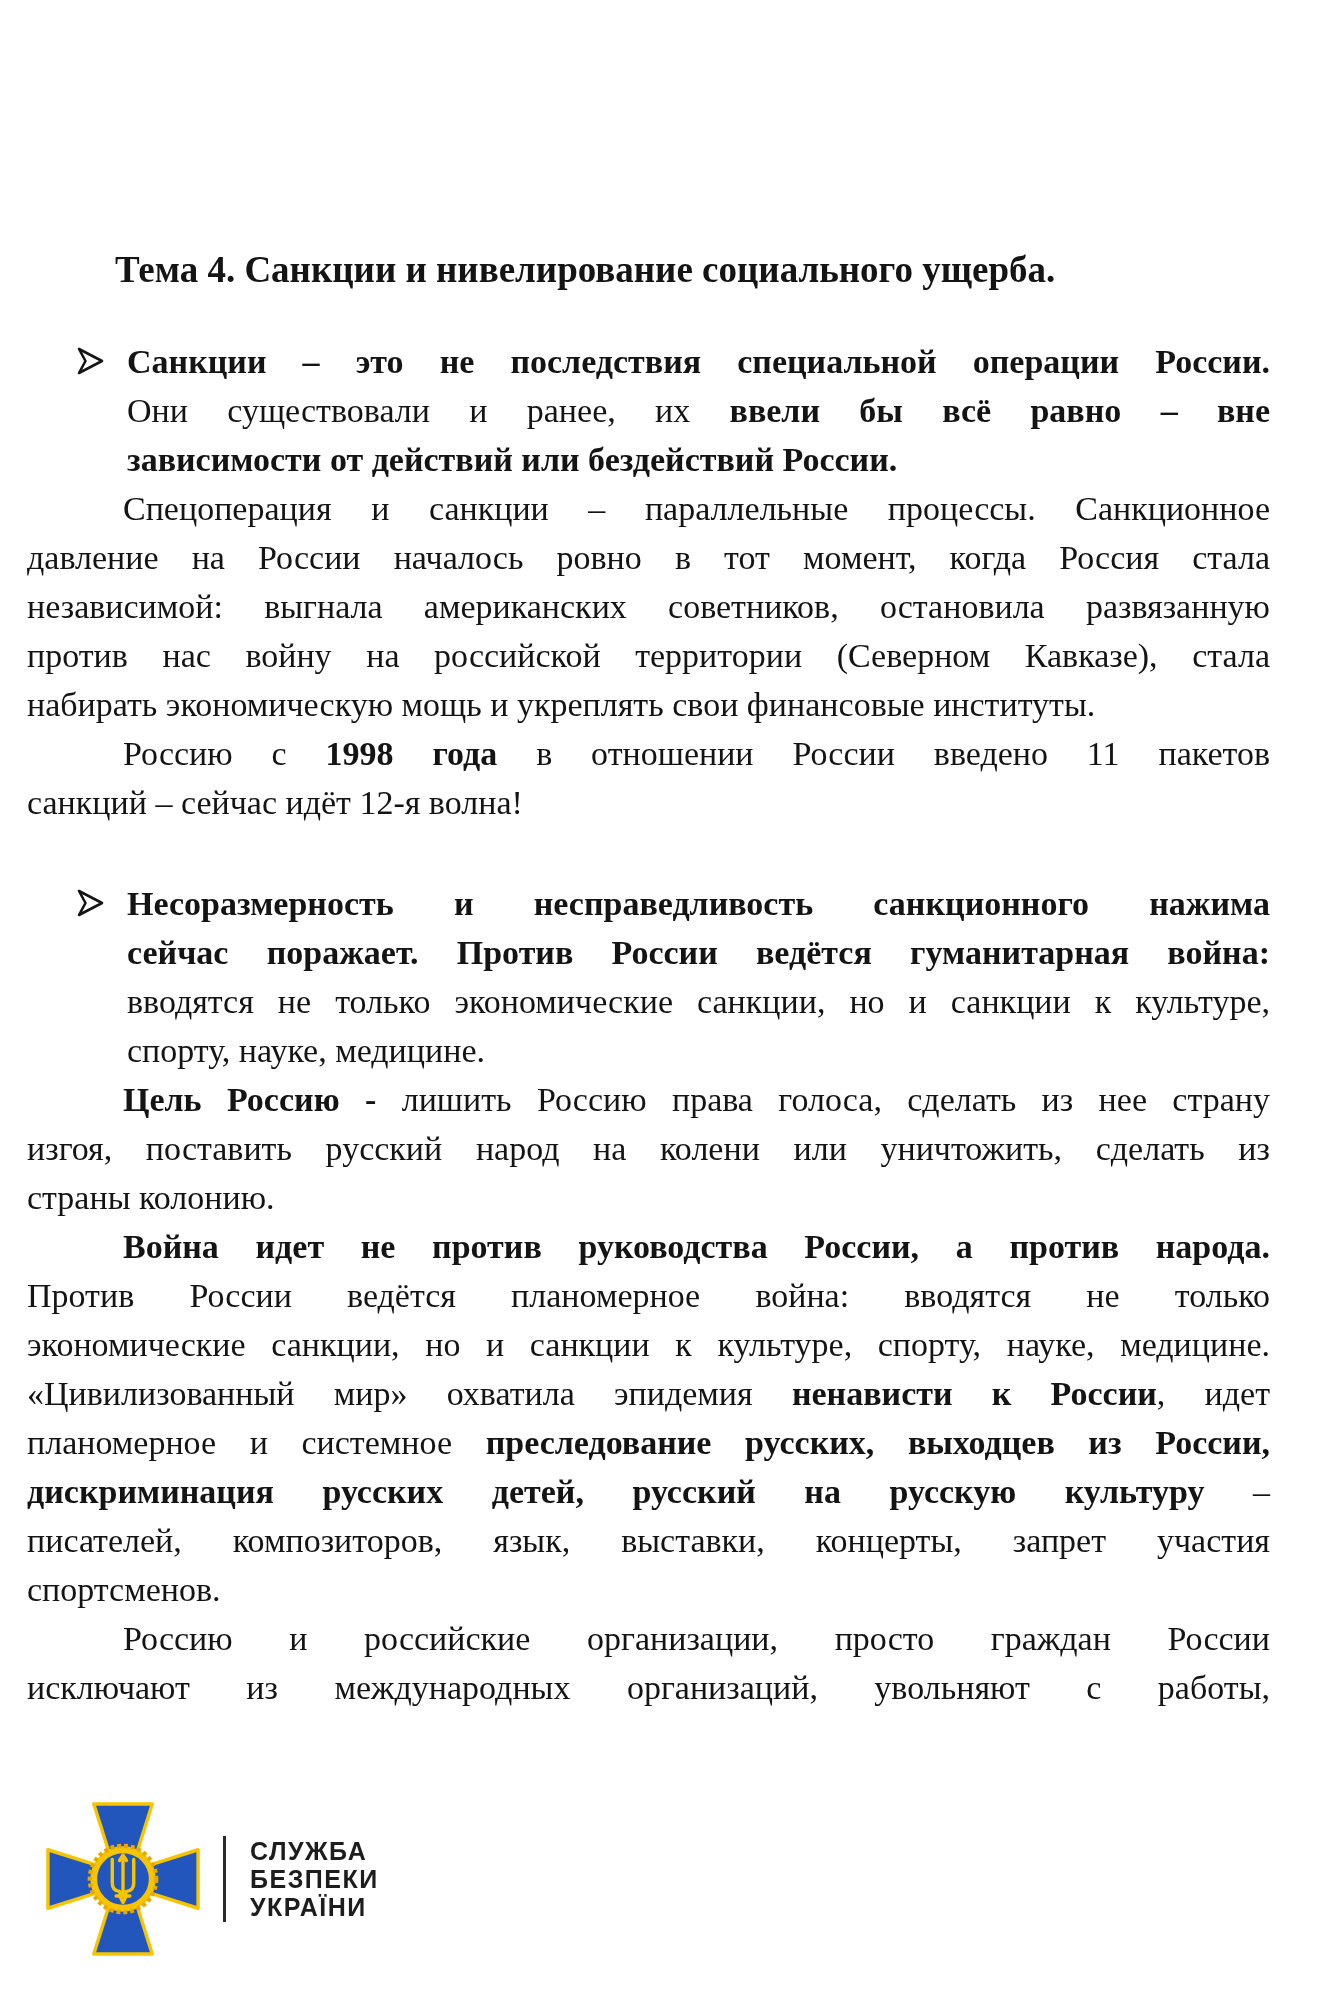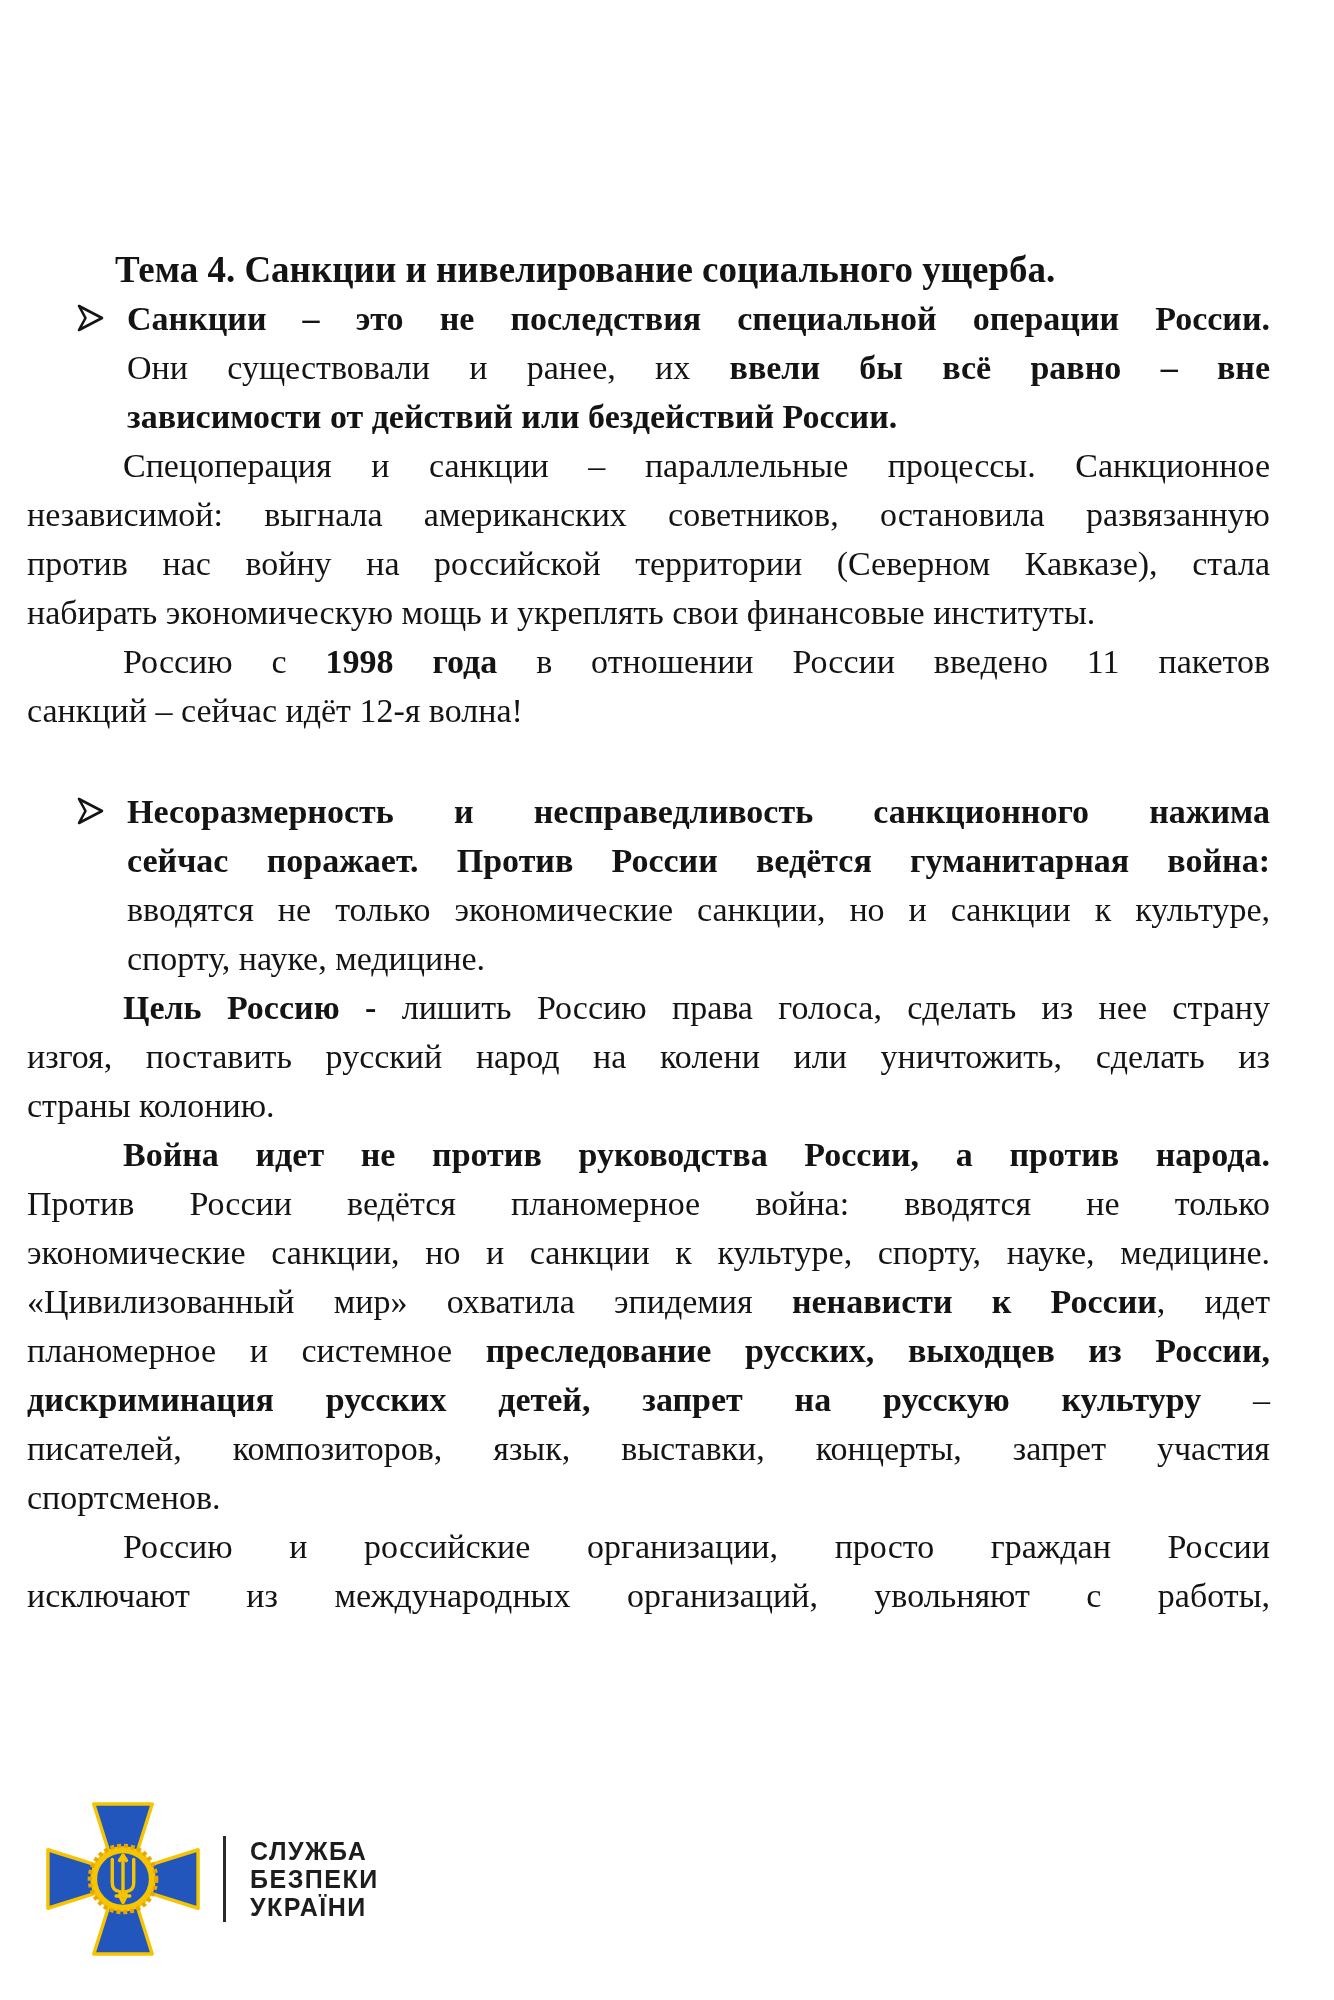--- a/index.html
+++ b/index.html
@@ -40,32 +40,33 @@
     letter-spacing:1.5px;color:var(--logo-text,#1d1d1d);
   }
   .logo-text div{white-space:nowrap;}
 </style>
 </head>
 <body>
 
 <div class="doc">
   <div class="title">Тема 4. Санкции и нивелирование социального ущерба.</div>
   <div id="blocks">
-      <div class="block bullet" style="">
+      <div class="block bullet" style="margin-top: 43px;">
         <span class="marker">
           <svg width="28" height="30" viewBox="0 0 28 30">
             <path d="M2,3 L25,15 L2,27 L8.5,15 Z" fill="#ffffff" stroke="#141414" stroke-width="2.6" stroke-linejoin="round"></path>
           </svg>
         </span>
         <div class="line"><span class="b">Санкции – это не последствия специальной операции России.</span></div>
         <div class="line"><span>Они существовали и ранее, их </span><span class="b">ввели бы всё равно – вне</span></div>
         <div class="line last"><span class="b">зависимости от действий или бездействий России.</span></div>
       </div>
       <div class="block para" style="margin-top: 0px;">
         <div class="line indent"><span>Спецоперация и санкции – параллельные процессы. Санкционное</span></div>
+        <div class="line"><span>давление на России началось ровно в тот момент, когда Россия стала</span></div>
         <div class="line"><span>независимой: выгнала американских советников, остановила развязанную</span></div>
         <div class="line"><span>против нас войну на российской территории (Северном Кавказе), стала</span></div>
         <div class="line last"><span>набирать экономическую мощь и укреплять свои финансовые институты.</span></div>
       </div>
       <div class="block para" style="margin-top: 0px;">
         <div class="line indent"><span>Россию с </span><span class="b">1998 года</span><span> в отношении России введено 11 пакетов</span></div>
         <div class="line last"><span>санкций – сейчас идёт 12-я волна!</span></div>
       </div>
       <div class="block bullet" style="margin-top: 52px;">
         <span class="marker">
@@ -82,21 +83,21 @@
         <div class="line indent"><span class="b">Цель Россию - </span><span>лишить Россию права голоса, сделать из нее страну</span></div>
         <div class="line"><span>изгоя, поставить русский народ на колени или уничтожить, сделать из</span></div>
         <div class="line last"><span>страны колонию.</span></div>
       </div>
       <div class="block para" style="margin-top: 0px;">
         <div class="line indent"><span class="b">Война идет не против руководства России, а против народа.</span></div>
         <div class="line"><span>Против России ведётся планомерное война: вводятся не только</span></div>
         <div class="line"><span>экономические санкции, но и санкции к культуре, спорту, науке, медицине.</span></div>
         <div class="line"><span>«Цивилизованный мир» охватила эпидемия </span><span class="b">ненависти к России</span><span>, идет</span></div>
         <div class="line"><span>планомерное и системное </span><span class="b">преследование русских, выходцев из России,</span></div>
-        <div class="line"><span class="b">дискриминация русских детей, запрет на русскую культуру</span><span> –</span></div>
+        <div class="line"><span class="b">дискриминация русских детей, русский на русскую культуру</span><span> –</span></div>
         <div class="line"><span>писателей, композиторов, язык, выставки, концерты, запрет участия</span></div>
         <div class="line last"><span>спортсменов.</span></div>
       </div>
       <div class="block para" style="margin-top: 0px;">
         <div class="line indent"><span>Россию и российские организации, просто граждан России</span></div>
         <div class="line"><span>исключают из международных организаций, увольняют с работы,</span></div>
       </div>
     </div>
 </div>
 

